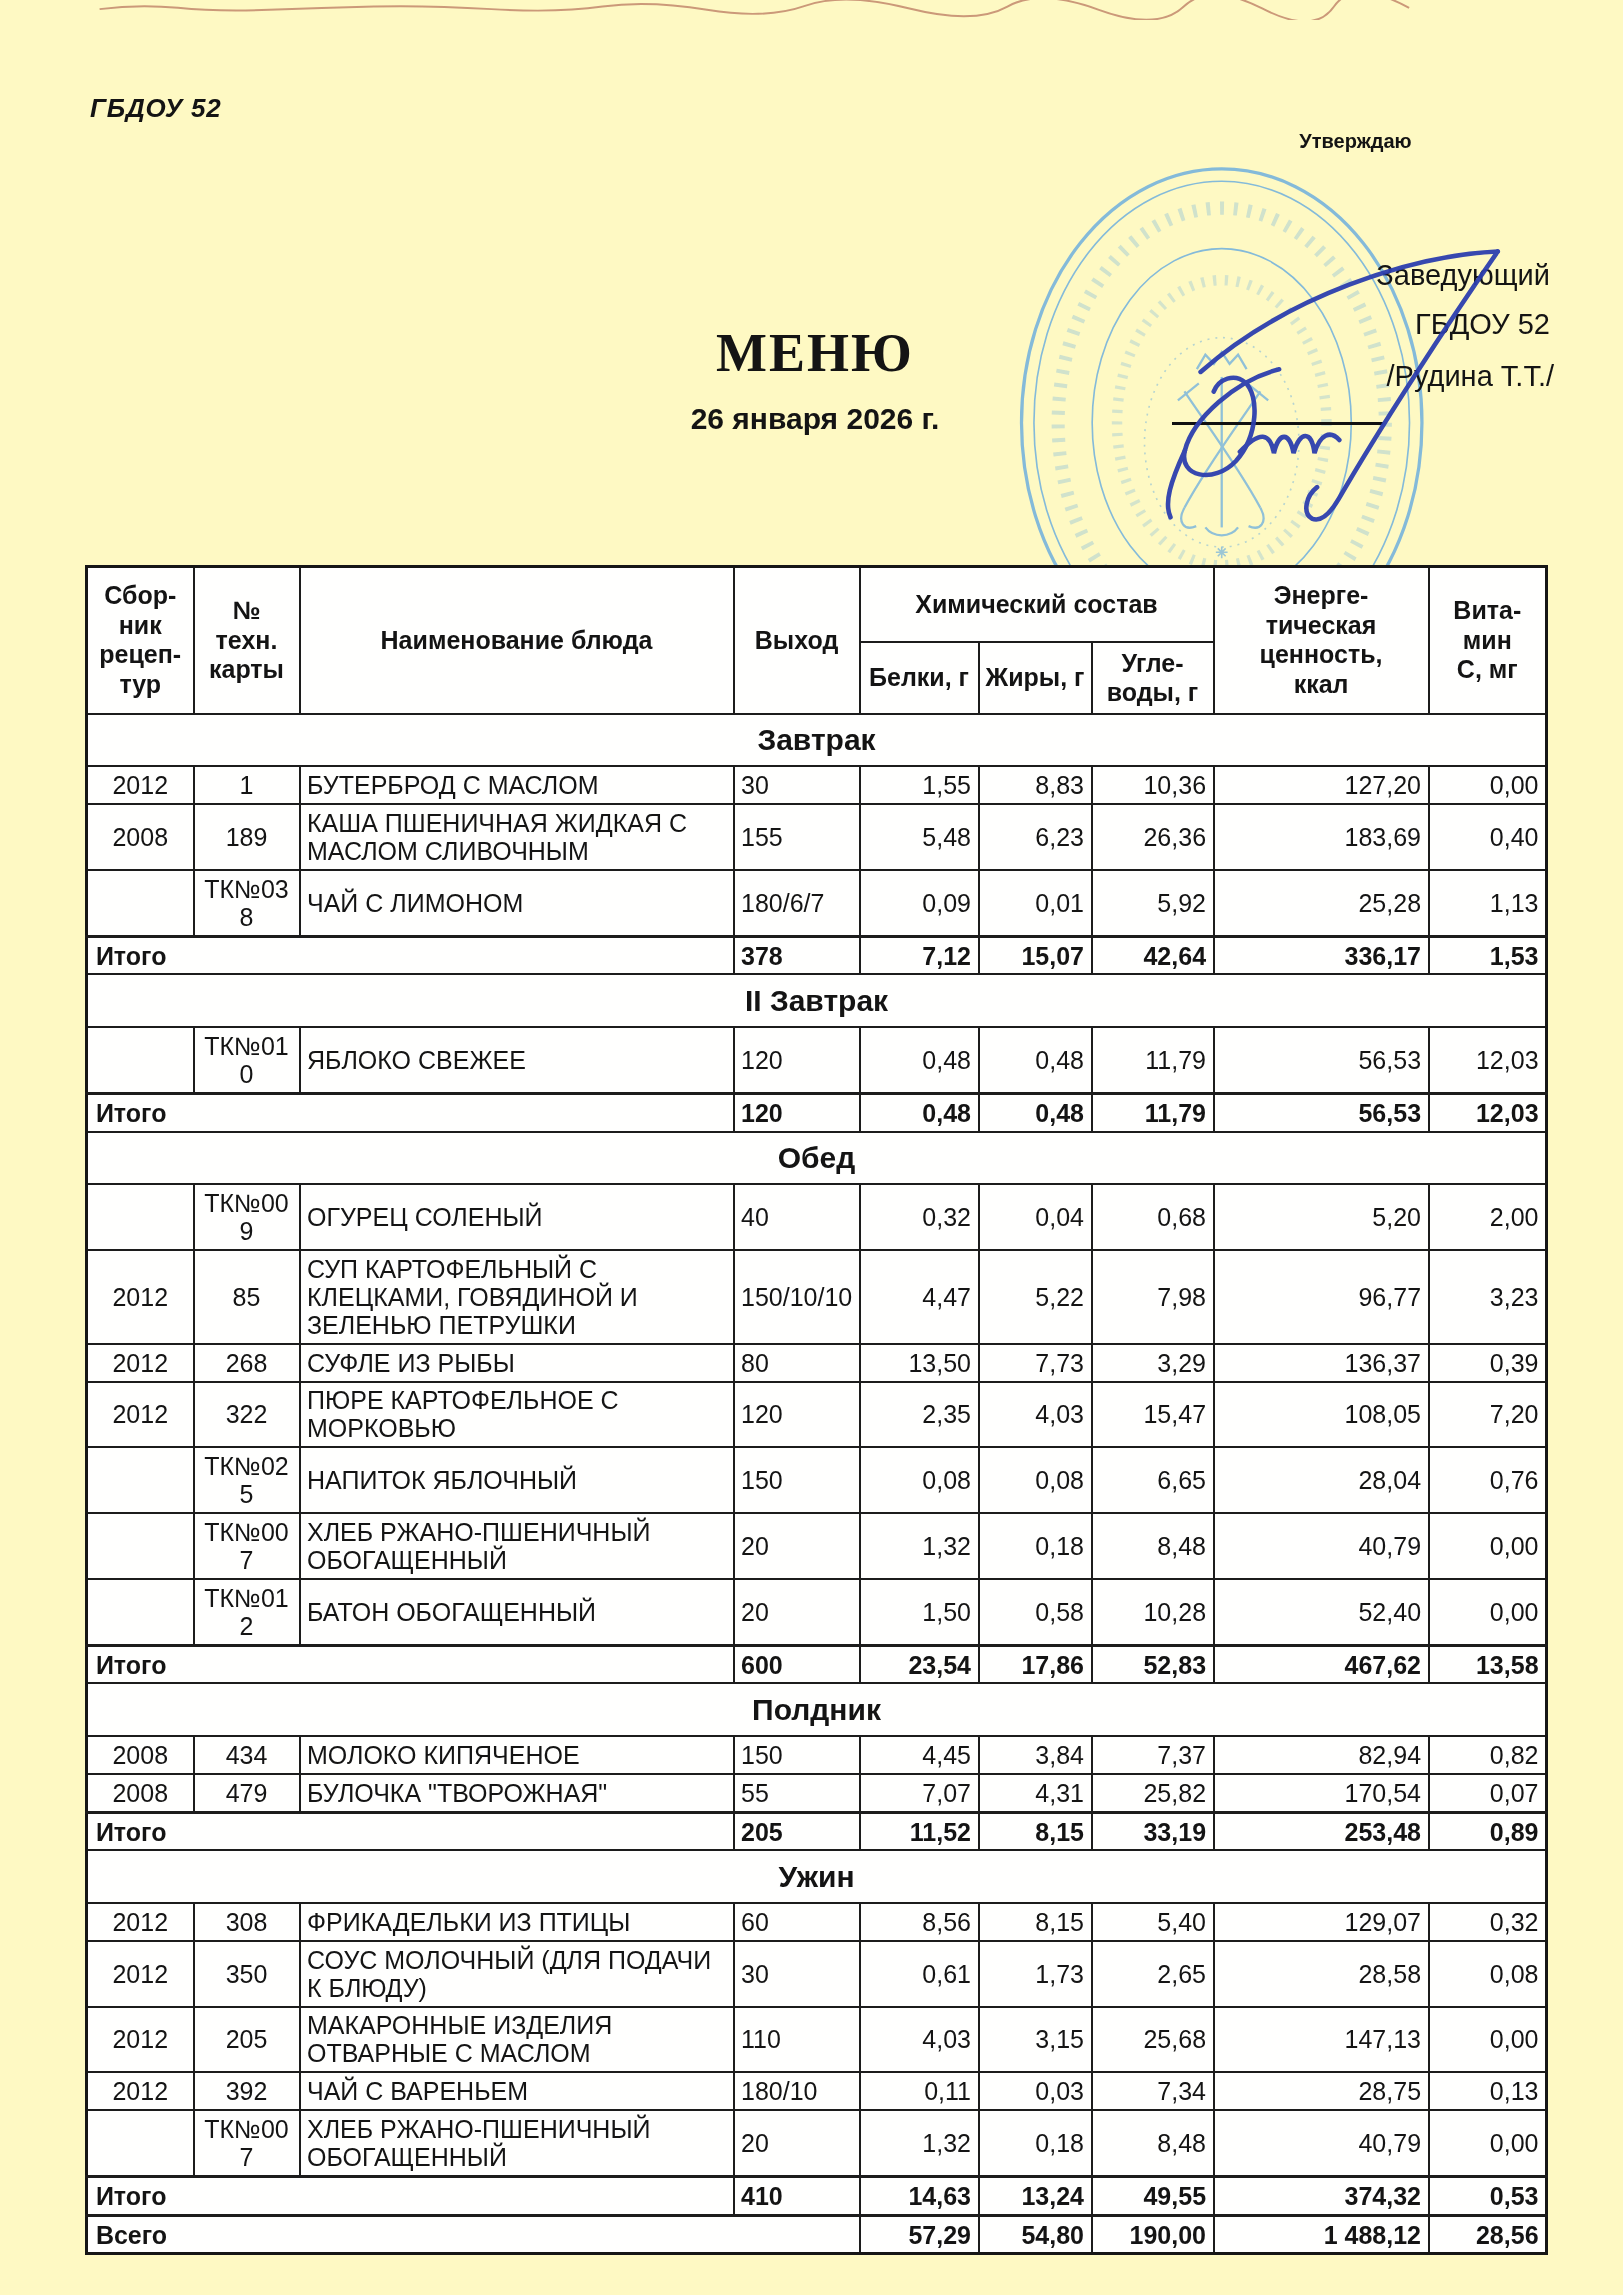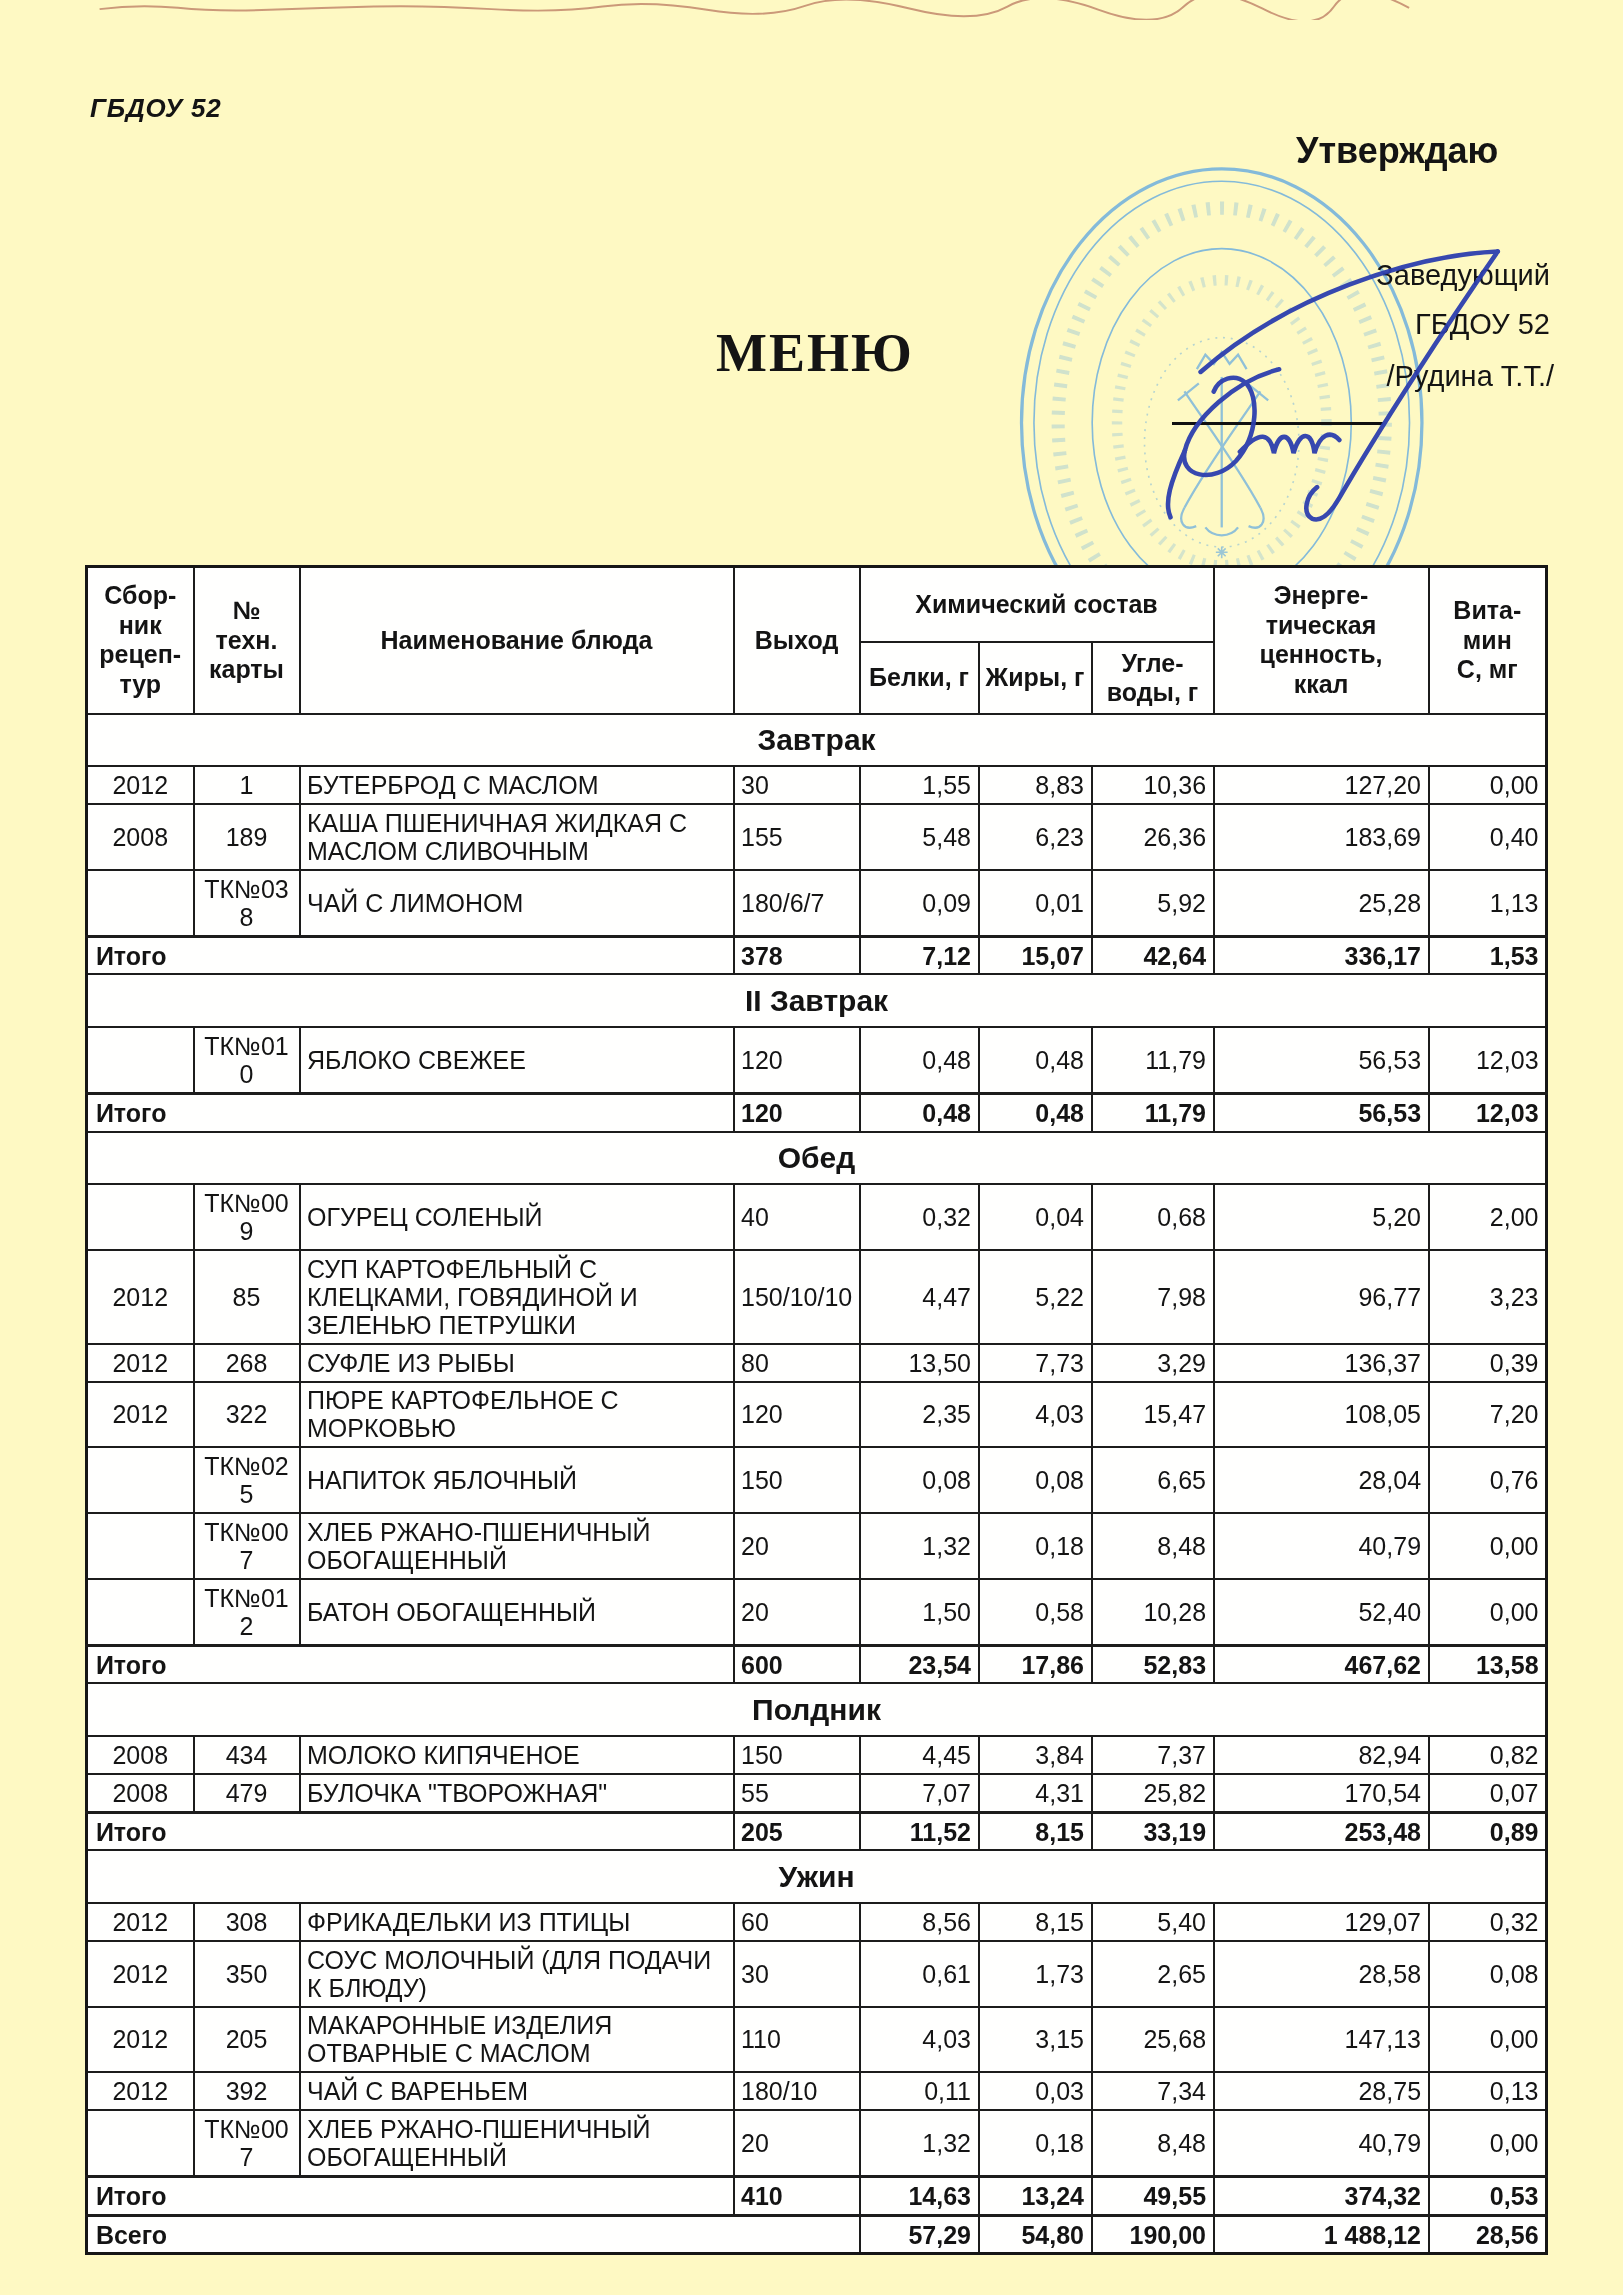--- a/index.html
+++ b/index.html
@@ -6,21 +6,21 @@
   .page{
     position:relative;
     width:1623px;height:2295px;
     background:#fef9c3;
     font-family:"Liberation Sans", sans-serif;
     color:#141414;
     overflow:hidden;
   }
   .abs{position:absolute;}
   .org-label{left:90px;top:93px;font-size:26px;font-style:italic;font-weight:bold;letter-spacing:0.7px;}
-  .approve-title{left:1296px;top:130px;width:249px;text-align:left;font-size:36px;font-weight:bold;}
+  .approve-title{left:1231px;top:130px;width:249px;text-align:center;font-size:20px;font-weight:bold;}
   .approve-role{right:73px;top:259px;font-size:29px;}
   .approve-org{right:73px;top:308px;font-size:29px;}
   .approve-name{right:69px;top:360px;font-size:29px;}
   .sig-underline{left:1172px;top:422px;width:211px;height:3.3px;background:#101010;}
   .menu-title{left:85px;top:322px;width:1460px;text-align:center;
     font-family:"Liberation Serif", serif;font-size:54px;font-weight:bold;letter-spacing:2px;}
   .menu-date{left:85px;top:402px;width:1460px;text-align:center;font-size:30px;font-weight:bold;}
   .menu-subtitle{left:85px;top:466px;width:1460px;text-align:center;font-size:38px;font-weight:bold;}
   .stamp-box{left:1009px;top:161px;width:432px;height:530px;pointer-events:none;}
   .sign-box{left:1071px;top:233px;width:504px;height:308px;pointer-events:none;}
@@ -108,20 +108,21 @@
     <g fill="none" stroke="#2d3fae" stroke-width="7" stroke-linecap="round" opacity="0.95">
       <path d="M198,212 C330,96 520,34 652,28"></path>
       <path d="M652,28 C574,140 470,300 409,406 C396,428 382,442 368,436 C354,428 358,402 376,388"></path>
       <path d="M318,208 C252,224 186,284 174,332 C164,372 218,384 252,348 C286,310 288,248 266,228 C250,214 226,222 218,242"></path>
       <path d="M258,334 C288,302 304,304 310,336 C318,302 334,304 340,336 C350,300 368,302 372,336 C380,308 396,300 410,316"></path>
       <path d="M174,332 C152,380 142,412 152,434"></path>
     </g>
   </svg>
 
   <div class="abs menu-title">МЕНЮ</div>
+  <div class="abs menu-date">26 января 2026 г.</div>
 
   <div class="abs table-wrap">
     <table class="menu-table">
       <colgroup>
         <col style="width:107px">
           <col style="width:106px">
           <col style="width:434px">
         <col style="width:126px">
           <col style="width:119px">
           <col style="width:113px">

